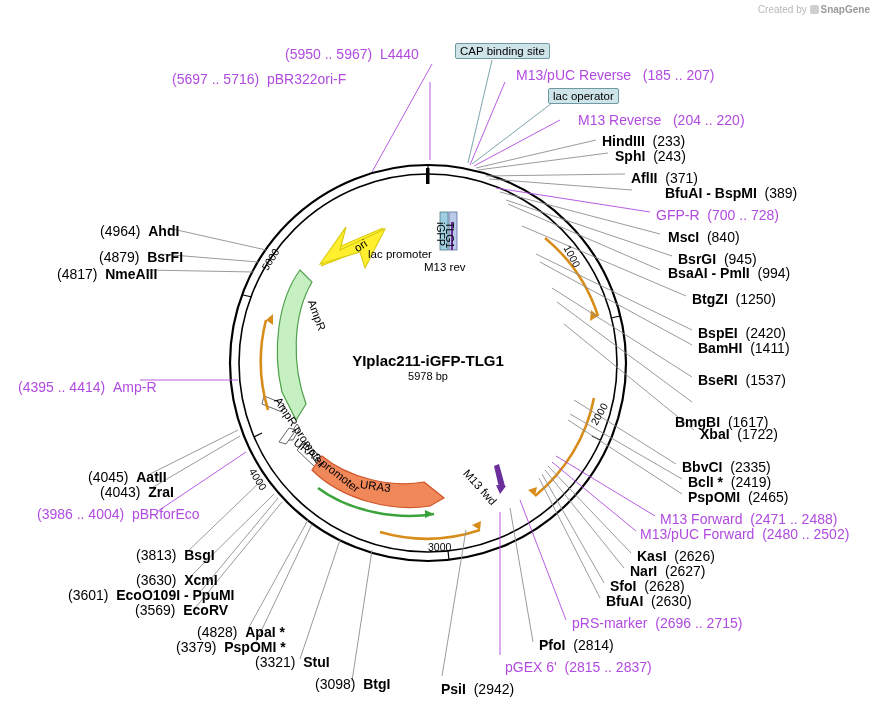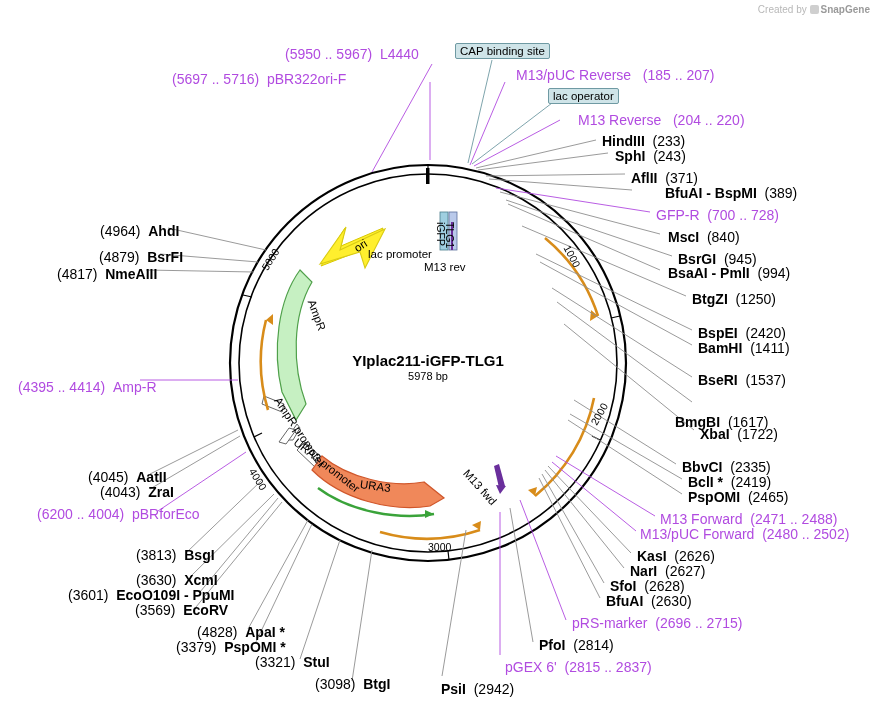--- a/index.html
+++ b/index.html
@@ -230,21 +230,21 @@
   <div class="lbl right" style="left:539px;top:637px;"><span class="nm">PfoI</span>&nbsp;&nbsp;<span class="pos">(2814)</span></div>
   <div class="lbl right purple" style="left:505px;top:659px;"><span class="nm">pGEX 6'</span>&nbsp;&nbsp;<span class="pos">(2815 .. 2837)</span></div>
   <div class="lbl right" style="left:441px;top:681px;"><span class="nm">PsiI</span>&nbsp;&nbsp;<span class="pos">(2942)</span></div>
 
   <div class="lbl" style="left:100px;top:223px;"><span class="pos">(4964)</span>&nbsp;&nbsp;<span class="nm">AhdI</span></div>
   <div class="lbl" style="left:99px;top:249px;"><span class="pos">(4879)</span>&nbsp;&nbsp;<span class="nm">BsrFI</span></div>
   <div class="lbl" style="left:57px;top:266px;"><span class="pos">(4817)</span>&nbsp;&nbsp;<span class="nm">NmeAIII</span></div>
   <div class="lbl purple" style="left:18px;top:379px;"><span class="pos">(4395 .. 4414)</span>&nbsp;&nbsp;<span class="nm">Amp-R</span></div>
   <div class="lbl" style="left:88px;top:469px;"><span class="pos">(4045)</span>&nbsp;&nbsp;<span class="nm">AatII</span></div>
   <div class="lbl" style="left:100px;top:484px;"><span class="pos">(4043)</span>&nbsp;&nbsp;<span class="nm">ZraI</span></div>
-  <div class="lbl purple" style="left:37px;top:506px;"><span class="pos">(6200 .. 4004)</span>&nbsp;&nbsp;<span class="nm">pBRforEco</span></div>
+  <div class="lbl purple" style="left:37px;top:506px;"><span class="pos">(3986 .. 4004)</span>&nbsp;&nbsp;<span class="nm">pBRforEco</span></div>
   <div class="lbl" style="left:136px;top:547px;"><span class="pos">(3813)</span>&nbsp;&nbsp;<span class="nm">BsgI</span></div>
   <div class="lbl" style="left:136px;top:572px;"><span class="pos">(3630)</span>&nbsp;&nbsp;<span class="nm">XcmI</span></div>
   <div class="lbl" style="left:68px;top:587px;"><span class="pos">(3601)</span>&nbsp;&nbsp;<span class="nm">EcoO109I  -  PpuMI</span></div>
   <div class="lbl" style="left:135px;top:602px;"><span class="pos">(3569)</span>&nbsp;&nbsp;<span class="nm">EcoRV</span></div>
   <div class="lbl" style="left:197px;top:624px;"><span class="pos">(4828)</span>&nbsp;&nbsp;<span class="nm">ApaI *</span></div>
   <div class="lbl" style="left:176px;top:639px;"><span class="pos">(3379)</span>&nbsp;&nbsp;<span class="nm">PspOMI *</span></div>
   <div class="lbl" style="left:255px;top:654px;"><span class="pos">(3321)</span>&nbsp;&nbsp;<span class="nm">StuI</span></div>
   <div class="lbl" style="left:315px;top:676px;"><span class="pos">(3098)</span>&nbsp;&nbsp;<span class="nm">BtgI</span></div>
 
   <div class="feat small" style="left:572px;top:243px;transform:rotate(62deg);transform-origin:left top;">1000</div>

